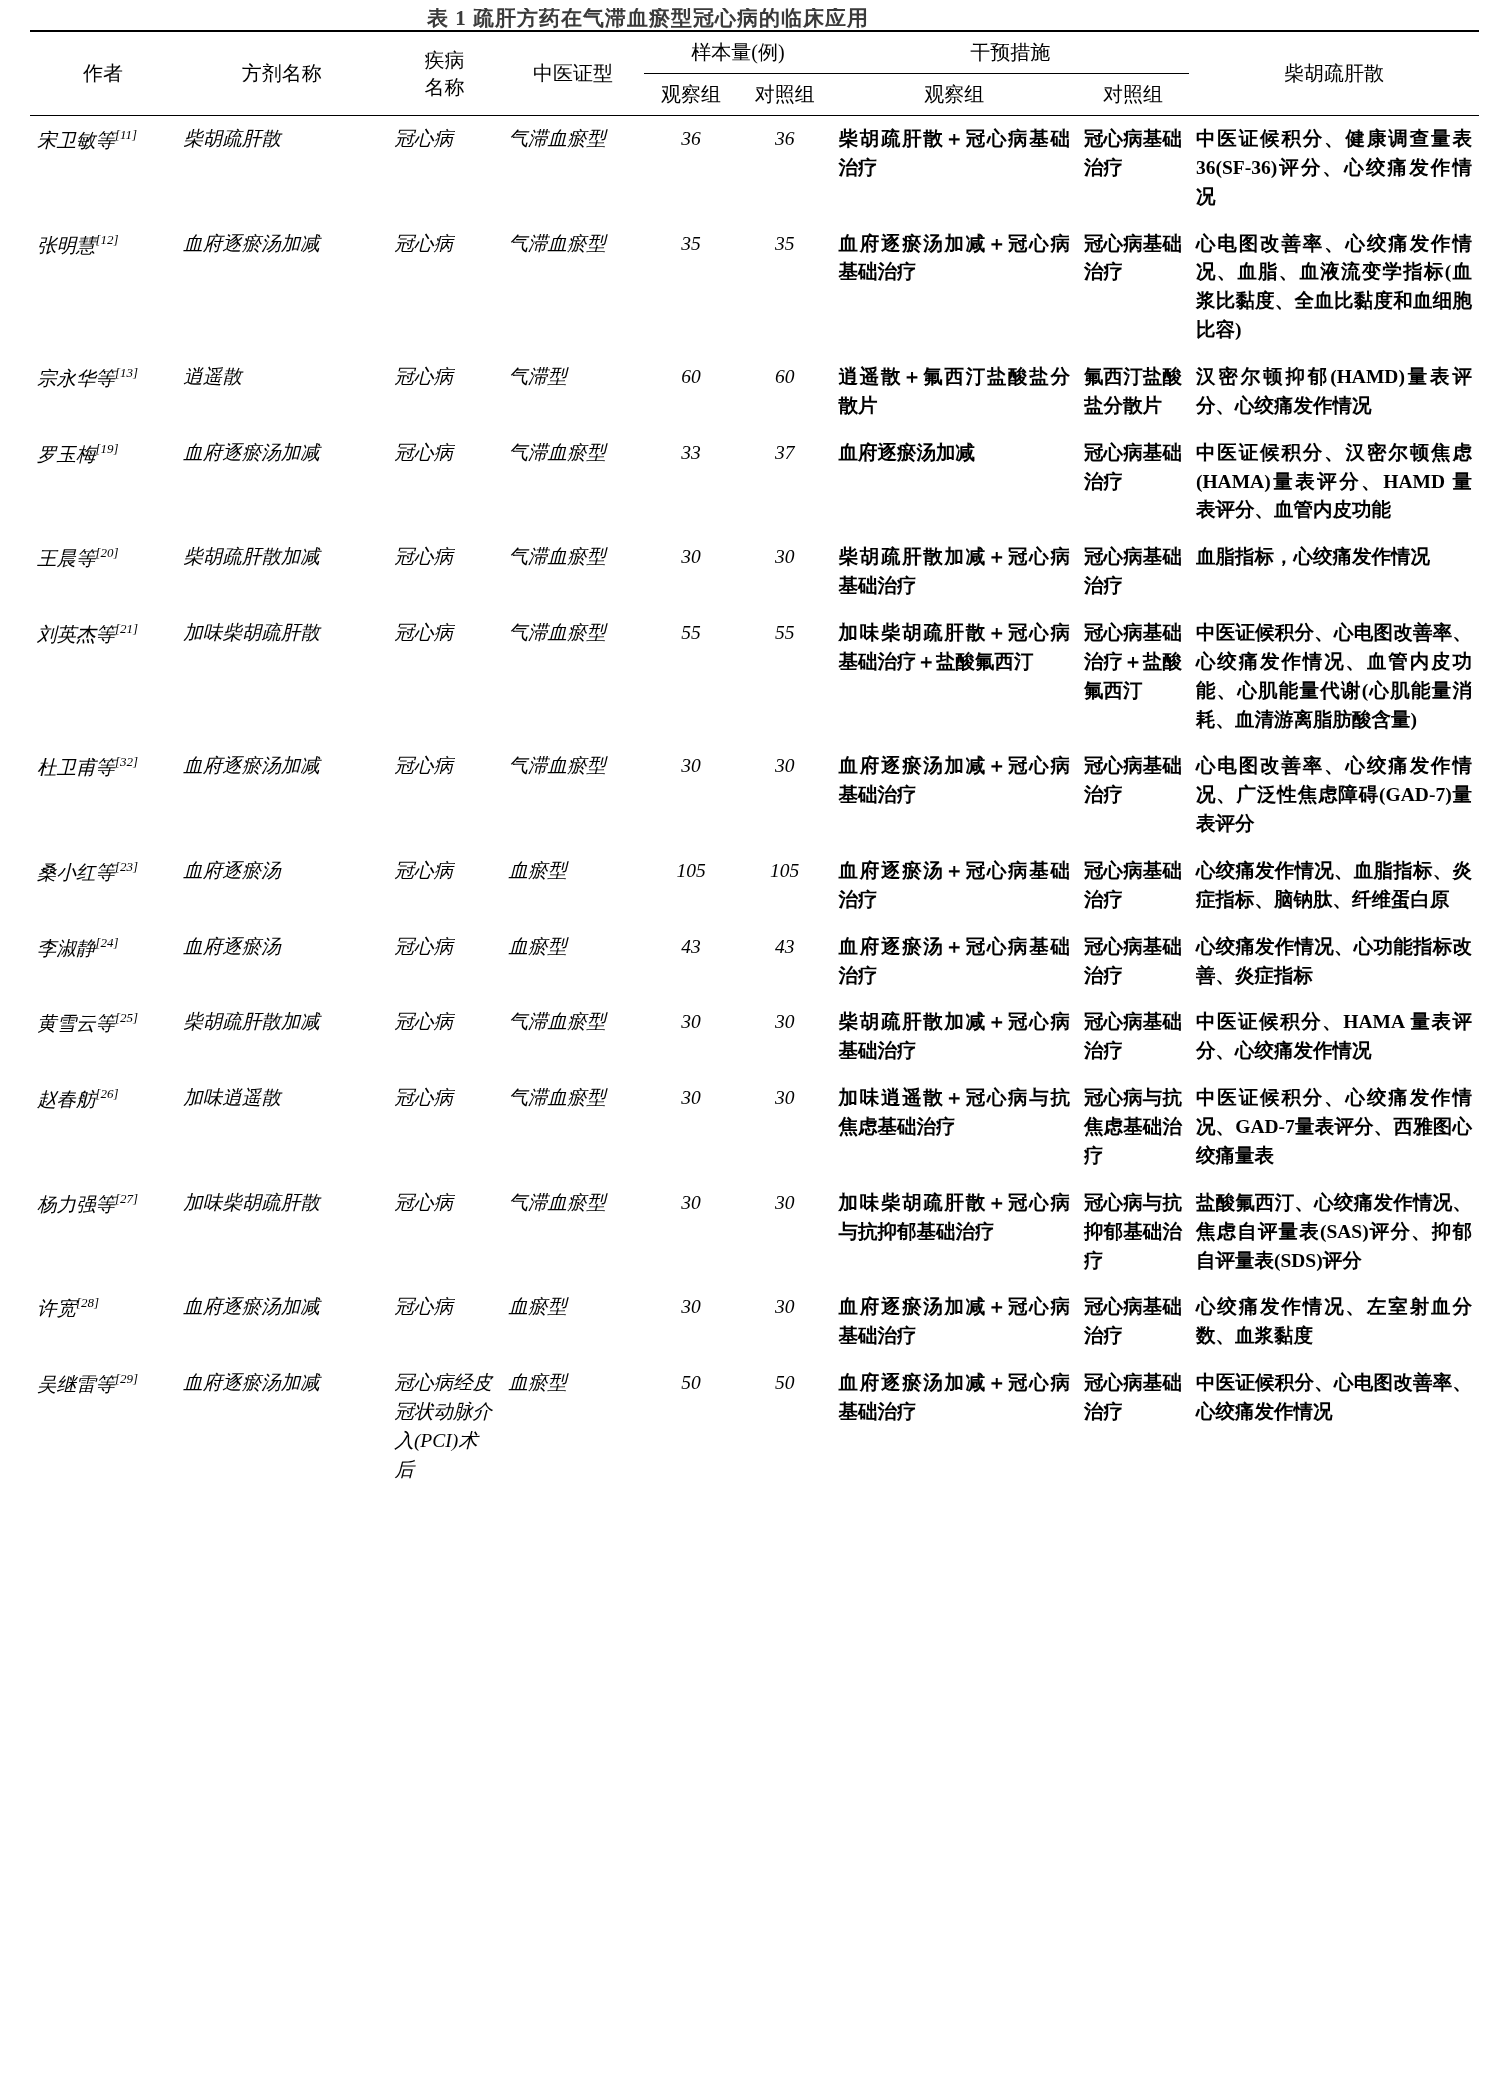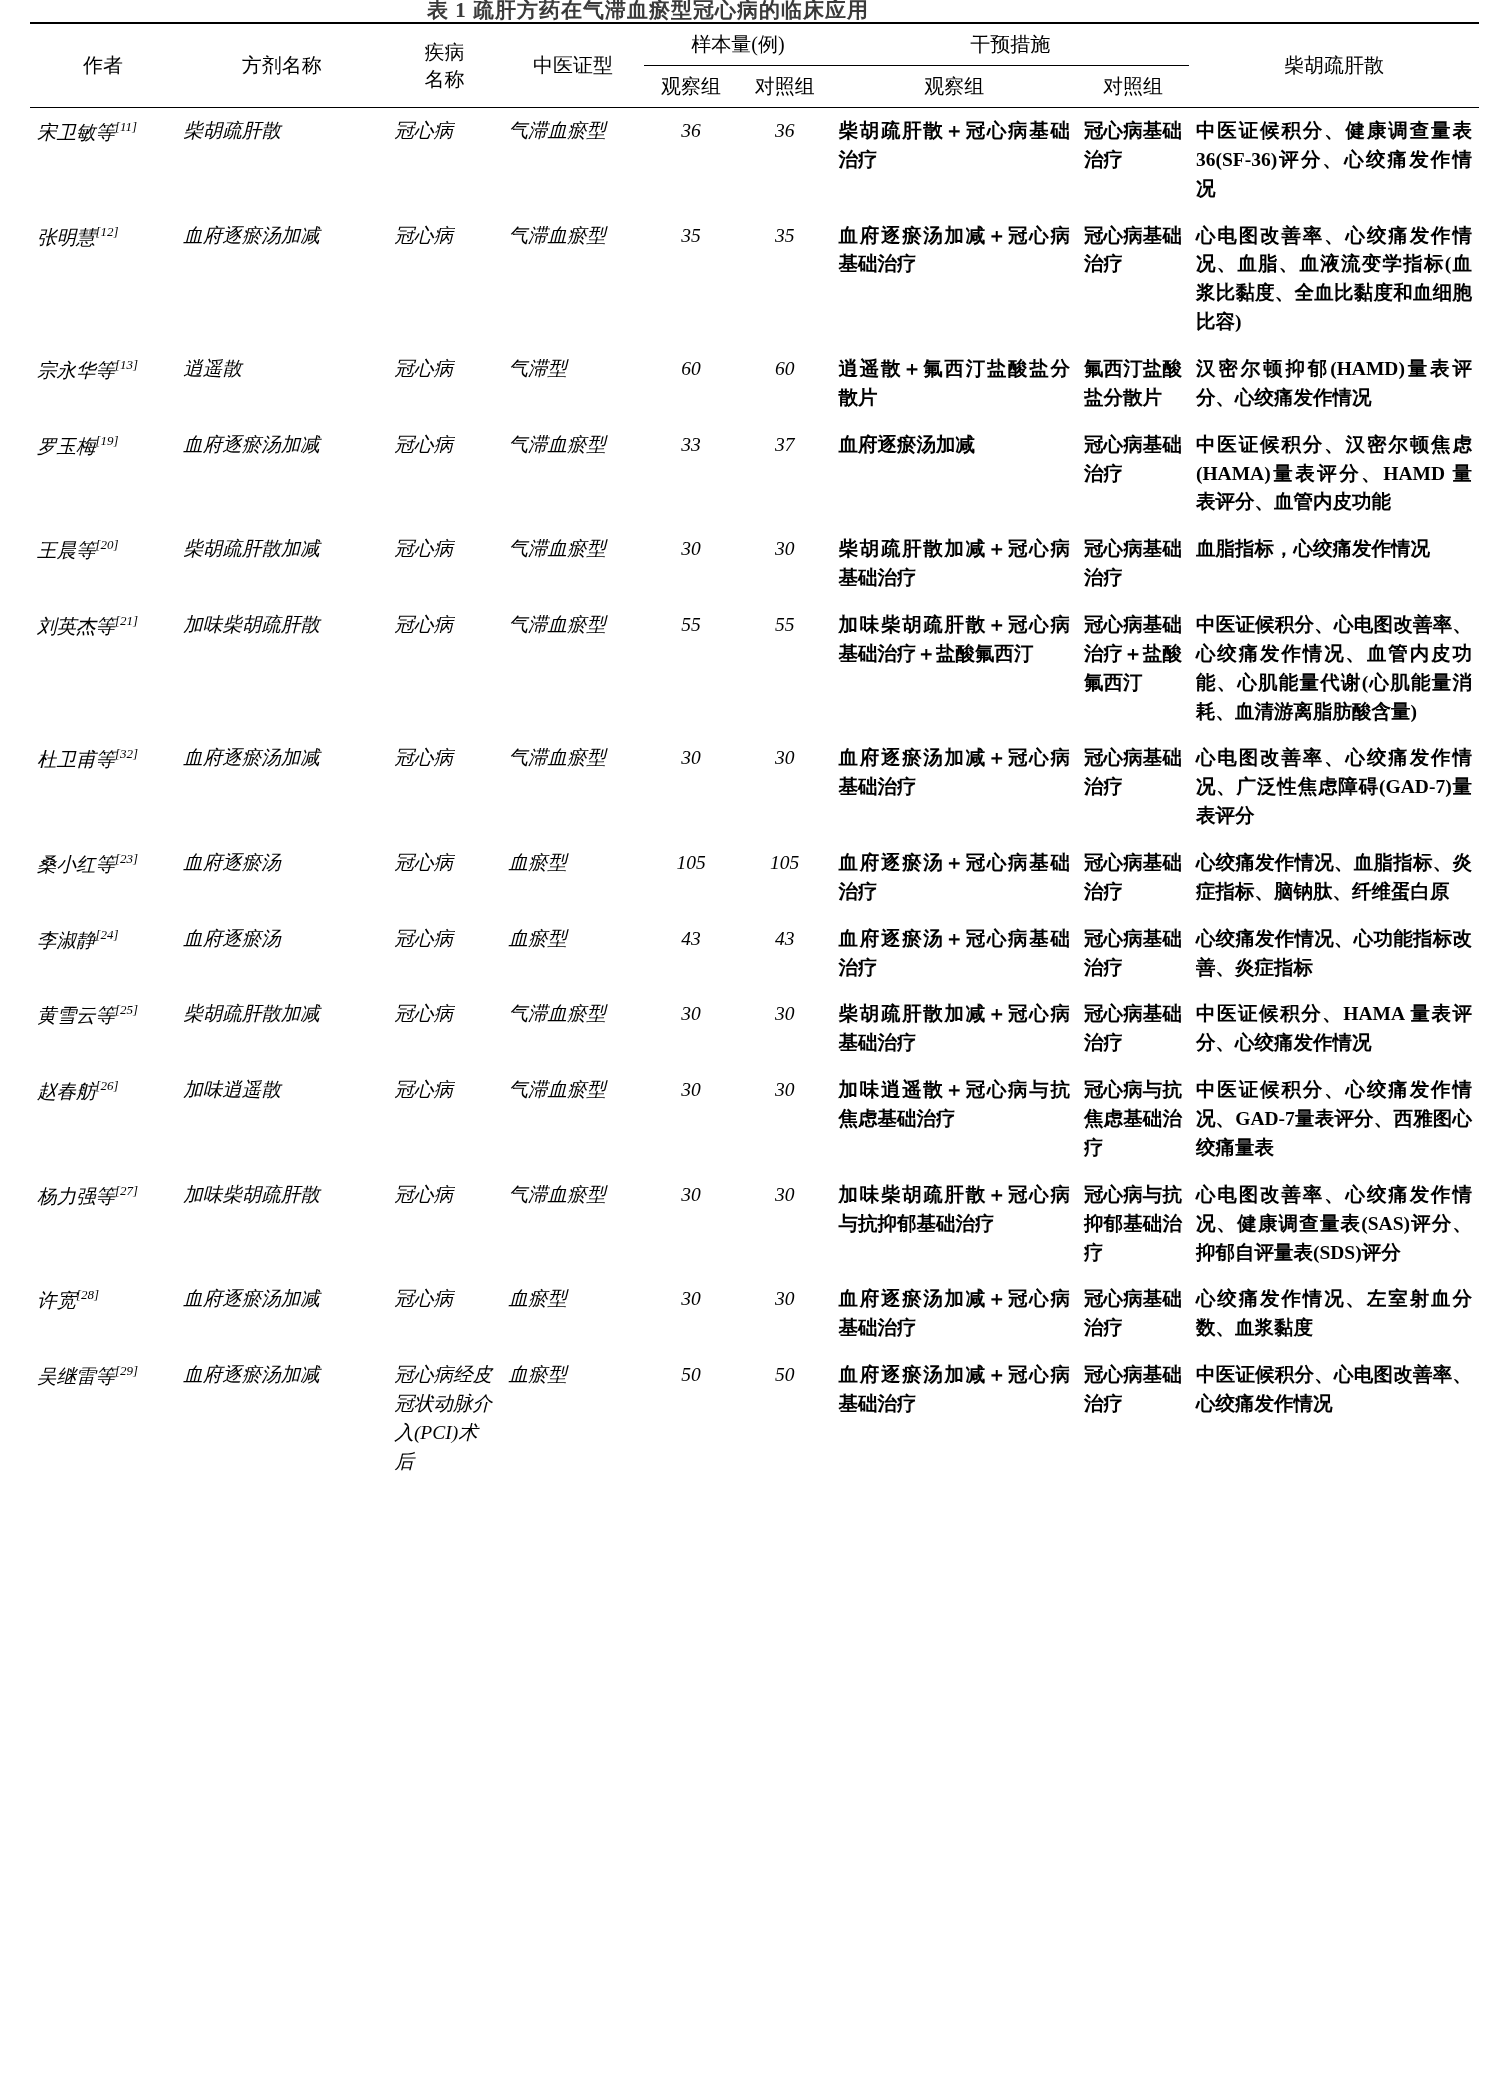--- a/index.html
+++ b/index.html
@@ -8,21 +8,21 @@
     background: #ffffff;
   }
   body {
     width: 1509px;
     font-family: "Liberation Serif", "DejaVu Serif", serif;
     color: #000000;
   }
   .page {
     width: 1296px;
     box-sizing: border-box;
-    padding: 0 30px;
+    padding: 8px 30px;
   }
   .table-caption {
     text-align: center;
     font-size: 21px;
     font-weight: bold;
     letter-spacing: 1px;
     padding: 2px 0 4px 0;
     color: #3a3a3a;
     overflow: hidden;
     height: 16px;
@@ -232,21 +232,21 @@
         </tr>
         <tr>
           <td class="left"><span>杨力强等</span><sup>[27]</sup></td>
           <td class="left">加味柴胡疏肝散</td>
           <td class="left">冠心病</td>
           <td class="left">气滞血瘀型</td>
           <td class="center nowrapnum">30</td>
           <td class="center nowrapnum">30</td>
           <td class="just">加味柴胡疏肝散＋冠心病与抗抑郁基础治疗</td>
           <td class="just">冠心病与抗抑郁基础治疗</td>
-          <td class="just">心电图改善率、心绞痛发作情况、健康调查量表(SAS)评分、抑郁自评量表(SDS)评分</td>
+          <td class="just">盐酸氟西汀、心绞痛发作情况、焦虑自评量表(SAS)评分、抑郁自评量表(SDS)评分</td>
         </tr>
         <tr>
           <td class="left"><span>许宽</span><sup>[28]</sup></td>
           <td class="left">血府逐瘀汤加减</td>
           <td class="left">冠心病</td>
           <td class="left">血瘀型</td>
           <td class="center nowrapnum">30</td>
           <td class="center nowrapnum">30</td>
           <td class="just">血府逐瘀汤加减＋冠心病基础治疗</td>
           <td class="just">冠心病基础治疗</td>

